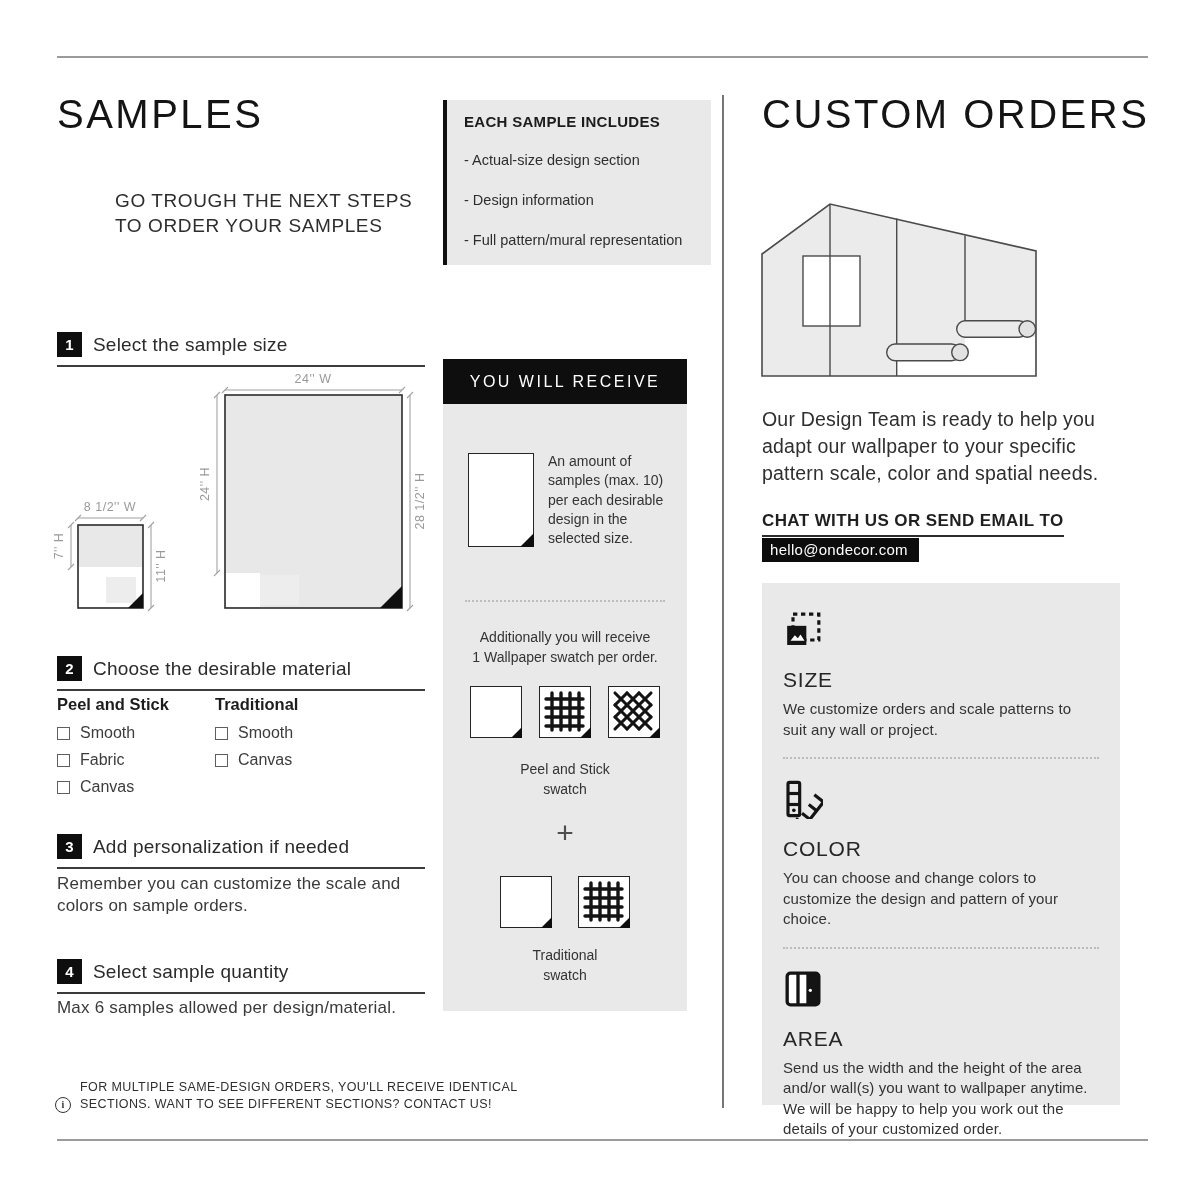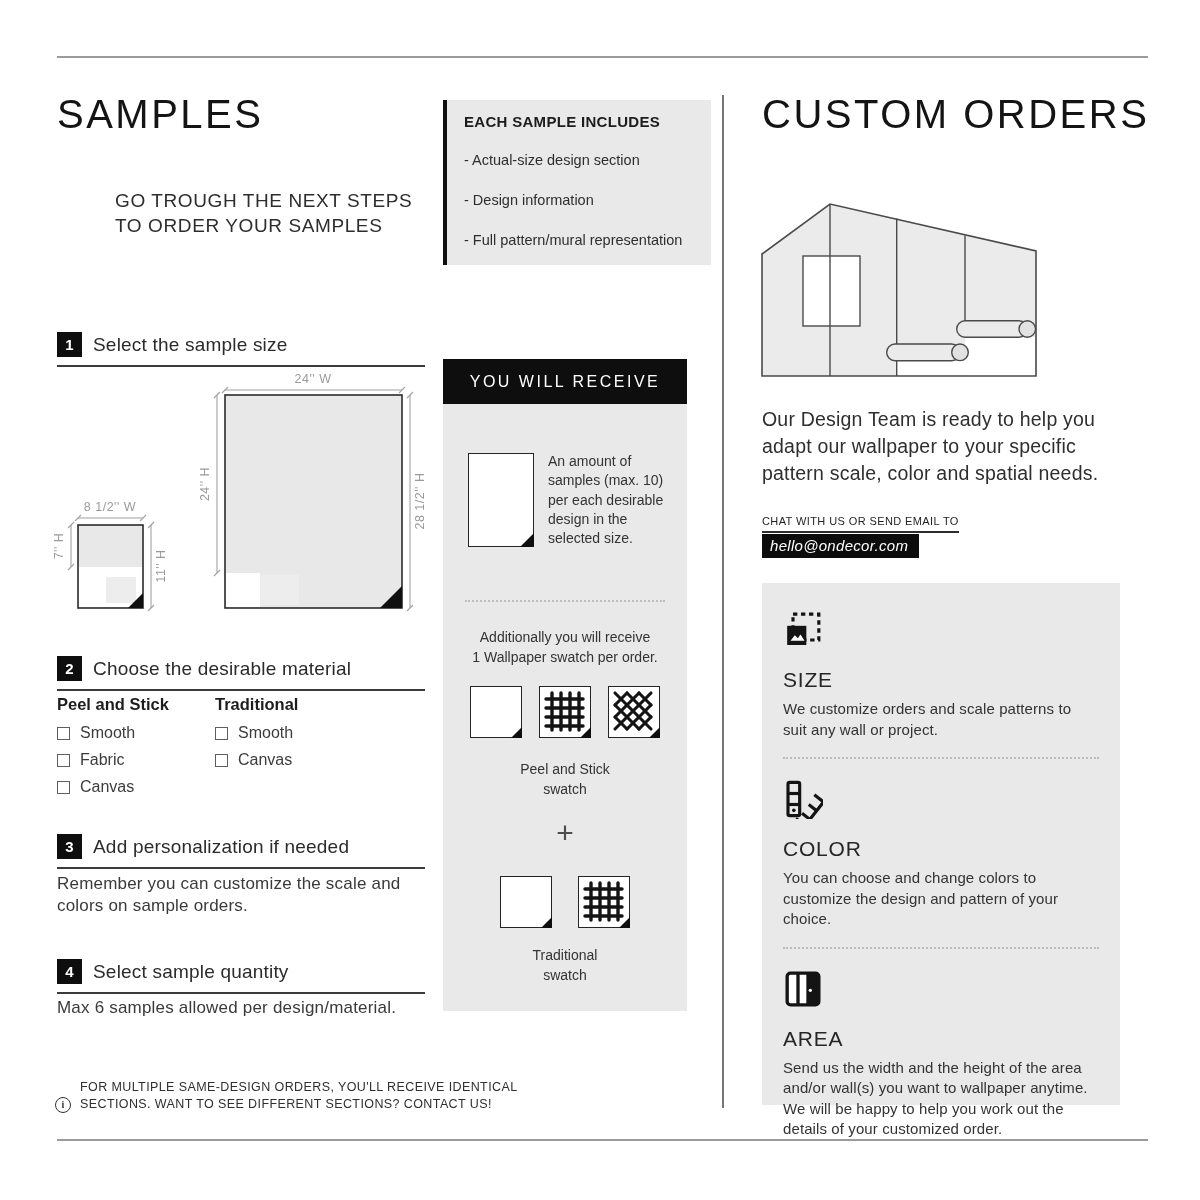--- a/index.html
+++ b/index.html
@@ -53,22 +53,22 @@
     border-left:14px solid transparent; border-bottom:14px solid #0e0e0e; }
   .fold.small { border-left-width:11px; border-bottom-width:11px; }
   .receive-text { font-size:14px; color:#333; line-height:1.38; }
   .center-text { text-align:center; white-space:pre-line; font-size:14px; color:#333; line-height:1.4; }
   .swatch-row { display:flex; justify-content:center; }
   .swatch { position:relative; width:52px; height:52px; background:#fff; border:1.6px solid #242424; }
   .plus-sign { text-align:center; font-size:30px; font-weight:400; color:#4d4d4d; }
 
   
   .intro-text { font-size:19.5px; color:#2f2f2f; line-height:1.38; letter-spacing:0.2px; }
-  .chat-label { display:inline-block; font-size:11px; letter-spacing:0.4px; color:#1f1f1f;
-    border-bottom:2px solid #2c2c2c; padding-bottom:4px; }
+  .chat-label { display:inline-block; font-size:17px; letter-spacing:0.4px; color:#1f1f1f;
+    border-bottom:2px solid #2c2c2c; padding-bottom:4px;font-weight:bold; }
   .email-badge { display:inline-block; background:#0c0c0c; color:#fff; font-size:15px; letter-spacing:0.3px; padding:3px 11px 4px 8px; }
   .features-panel { background:#e9e9e9; padding:27px 21px 20px 21px; }
   .feature-name { font-size:21px; letter-spacing:0.8px; color:#262626; margin:14px 0 7px 0; font-weight:400; }
   .feature-text { font-size:15px; color:#333; line-height:1.37; letter-spacing:0.1px; }
   .feature-div { border-top:2px dotted #bcbcbc; margin:17px 0 20px 0; }
 
   svg text { font-family:"Liberation Sans", sans-serif; }
   .dim-label { font-size:12.5px; fill:#9a9a9a; letter-spacing:0.5px; }
 </style>
 </head>
@@ -293,21 +293,21 @@
       <rect x="126.7" y="147" width="73.3" height="16.7" rx="8.3" fill="#ebebeb" stroke="#4a4a4a" stroke-width="1.4"></rect>
       <circle cx="200" cy="155.3" r="8.3" fill="#e2e2e2" stroke="#4a4a4a" stroke-width="1.4"></circle>
     </g>
     <path d="M2,179 L2,57 L70,7 L276,54 L276,179 Z" fill="none" stroke="#4a4a4a" stroke-width="1.6"></path>
   </svg>
 
   <div class="abs intro-text" style="left:762px; top:406px; width:380px;">Our Design Team is ready to help you adapt our wallpaper to your specific pattern scale, color and spatial needs.</div>
 
   <div class="abs" style="left:762px; top:511px;">
     <div class="chat-label">CHAT WITH US OR SEND EMAIL TO</div>
-    <div style="margin-top:1px;font-style:italic;">
+    <div style="margin-top:1px;">
       <span class="email-badge">hello@ondecor.com</span>
     </div>
   </div>
 
   <div class="abs features-panel" style="left:762px; top:583px; width:358px; height:522px;">
 
     
     <svg width="40" height="40" viewBox="0 0 24 24">
       <rect x="6" y="2.5" width="15.5" height="15.5" fill="none" stroke="#141414" stroke-width="1.9" stroke-dasharray="2.6 2.2"></rect>
       <rect x="2.5" y="9.5" width="11.5" height="11.5" fill="#141414"></rect>

